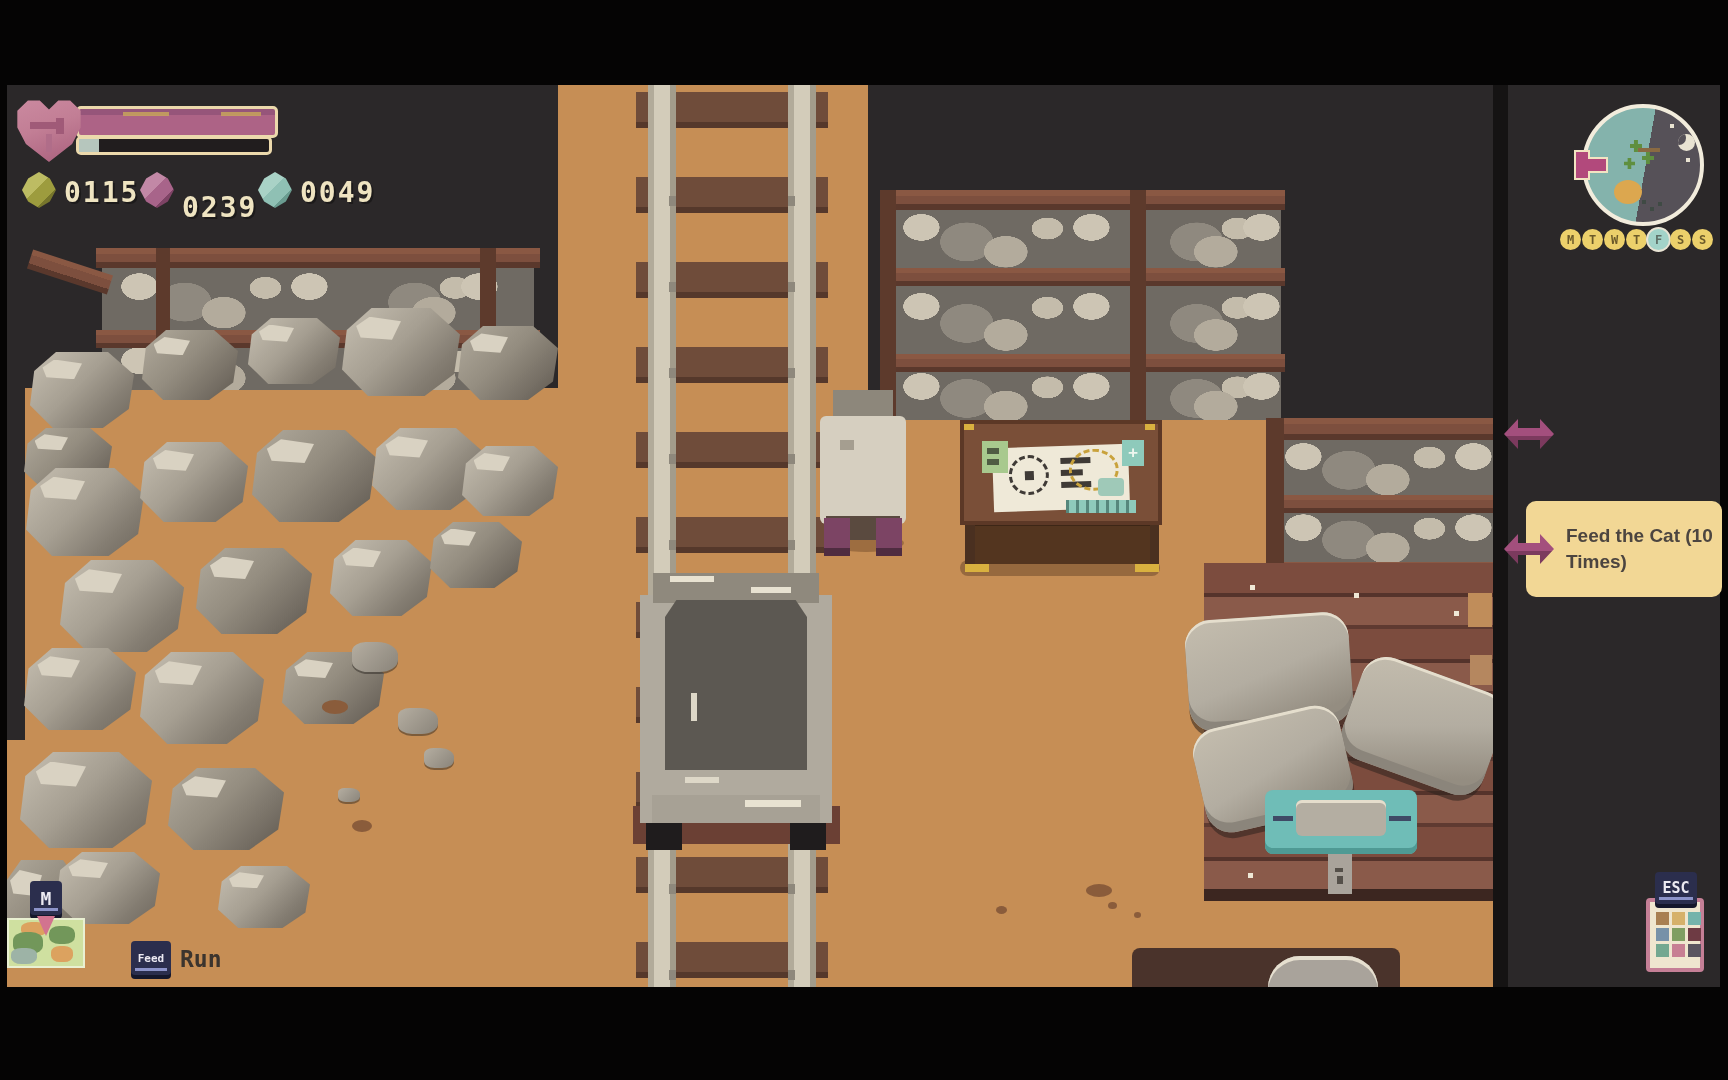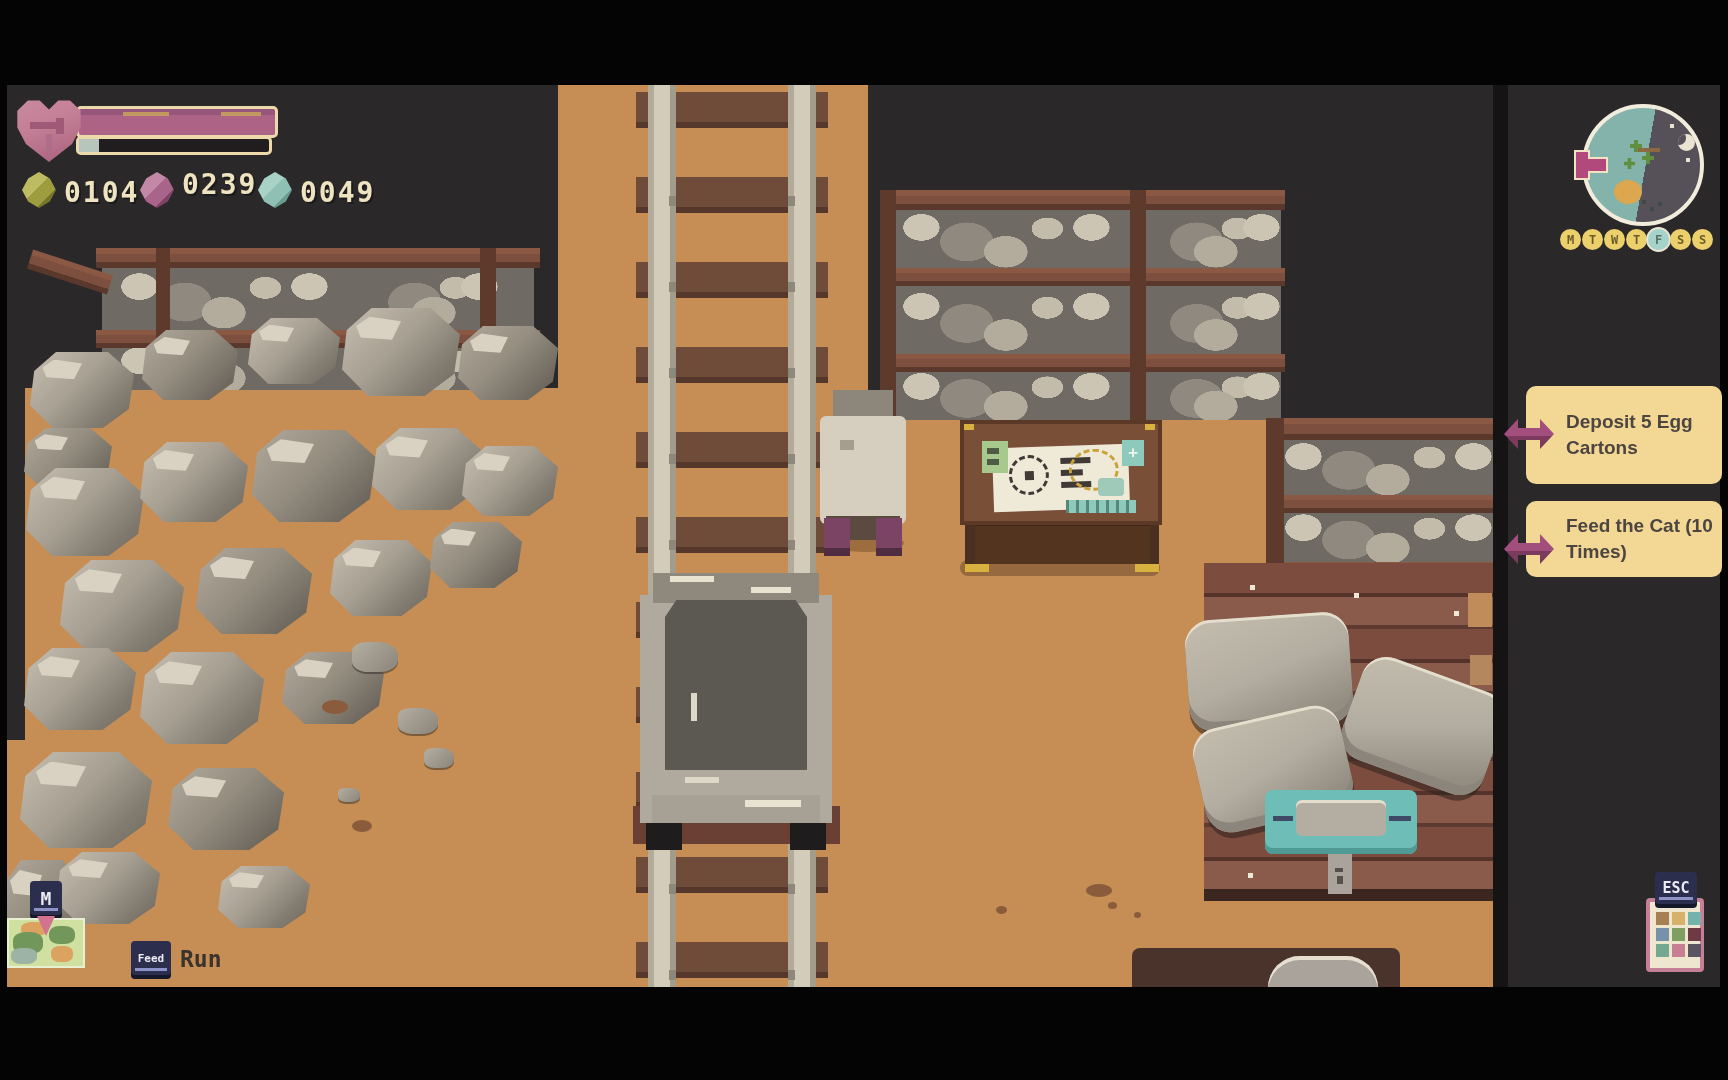--- a/index.html
+++ b/index.html
@@ -263,23 +263,23 @@
   <div class="a bar" style="left:76px;top:136px;width:196px;height:19px;z-index:50;background:#211d1e;">
     <div class="a" style="left:0;top:0;width:20px;height:13px;background:#b6c6bd;"></div>
   </div>
   <div class="a heart outline-cream" style="left:16px;top:98px;width:66px;height:64px;z-index:51;">
     <div class="a" style="left:14px;top:24px;width:28px;height:7px;background:#a05a78;"></div>
     <div class="a" style="left:40px;top:20px;width:8px;height:16px;background:#a05a78;"></div>
     <div class="a" style="left:30px;top:36px;width:6px;height:18px;background:#b06d89;"></div>
   </div>
 
   <div class="a gem olive outline-cream" style="left:22px;top:172px;width:34px;height:36px;z-index:50;"></div>
-  <div class="a counter" style="left:64px;top:176px;z-index:50;">0104</div>
+  <div class="a counter" style="left:64px;top:176px;z-index:50;">0115</div>
   <div class="a gem pink outline-cream" style="left:140px;top:172px;width:34px;height:36px;z-index:50;"></div>
-  <div class="a counter" style="left:182px;top:168px;z-index:50;">0239</div>
+  <div class="a counter" style="left:182px;top:191px;z-index:50;">0239</div>
   <div class="a gem teal outline-cream" style="left:258px;top:172px;width:34px;height:36px;z-index:50;"></div>
   <div class="a counter" style="left:300px;top:176px;z-index:50;">0049</div>
 
   <div class="a" style="left:1582px;top:104px;width:122px;height:122px;border-radius:50%;
        border:4px solid #f2ecdc;box-sizing:border-box;background:linear-gradient(100deg,#84b3ac 0 52%,#565158 52% 100%);z-index:50;">
     <div class="a tree" style="left:44px;top:32px;width:12px;height:12px;"></div>
     <div class="a tree" style="left:56px;top:44px;width:12px;height:12px;"></div>
     <div class="a tree" style="left:38px;top:50px;width:11px;height:11px;"></div>
     <div class="a" style="left:52px;top:40px;width:22px;height:4px;background:#8a6a42;"></div>
     <div class="a" style="left:28px;top:72px;width:28px;height:24px;background:#dca74f;border-radius:50%;"></div>
@@ -299,26 +299,23 @@
 
   <div class="a daypill" style="left:1560px;top:229px;">M</div>
   <div class="a daypill" style="left:1582px;top:229px;">T</div>
   <div class="a daypill" style="left:1604px;top:229px;">W</div>
   <div class="a daypill" style="left:1626px;top:229px;">T</div>
   <div class="a daypill active" style="left:1648px;top:229px;">F</div>
   <div class="a daypill" style="left:1670px;top:229px;">S</div>
   <div class="a daypill" style="left:1692px;top:229px;">S</div>
 
 
-  <div class="a quest-card" style="left:1526px;top:386px;height:98px;">
-    <div class="quest-text">Deposit 5 Egg Cartons</div>
-  </div>
   <div class="a quest-icon" style="left:1504px;top:417px;width:50px;height:34px;"></div>
 
-  <div class="a quest-card" style="left:1526px;top:501px;height:76px;">
+  <div class="a quest-card" style="left:1526px;top:501px;height:96px;">
     <div class="quest-text">Feed the Cat (10 Times)</div>
   </div>
   <div class="a quest-icon" style="left:1504px;top:532px;width:50px;height:34px;"></div>
 
   <div class="a key" style="left:30px;top:881px;width:32px;height:34px;z-index:50;">M</div>
   <div class="a" style="left:7px;top:918px;width:78px;height:50px;background:#cfe0a0;border:2px solid #e9f0d2;box-sizing:border-box;z-index:50;">
     <div class="a" style="left:12px;top:2px;width:26px;height:14px;background:#dca25f;border-radius:40%;"></div>
     <div class="a" style="left:4px;top:12px;width:30px;height:22px;background:#72975a;border-radius:40%;"></div>
     <div class="a" style="left:40px;top:6px;width:26px;height:18px;background:#72975a;border-radius:40%;"></div>
     <div class="a" style="left:42px;top:26px;width:22px;height:16px;background:#dca25f;border-radius:40%;"></div>

